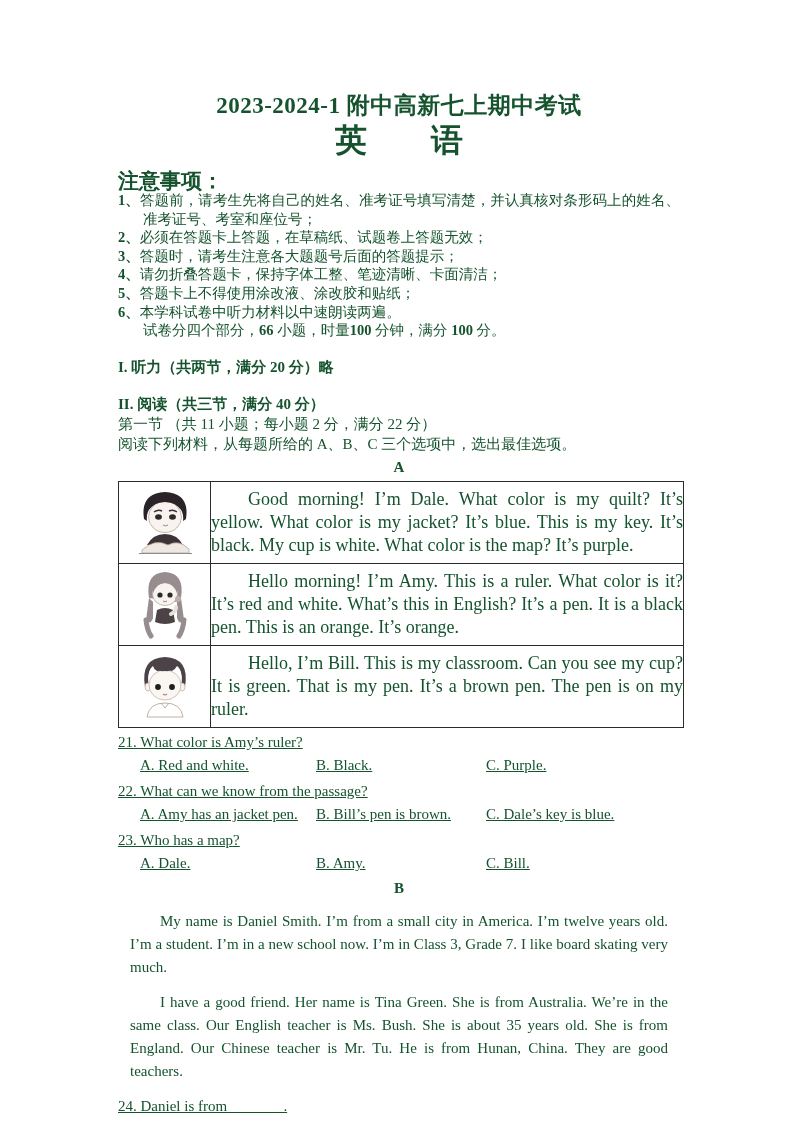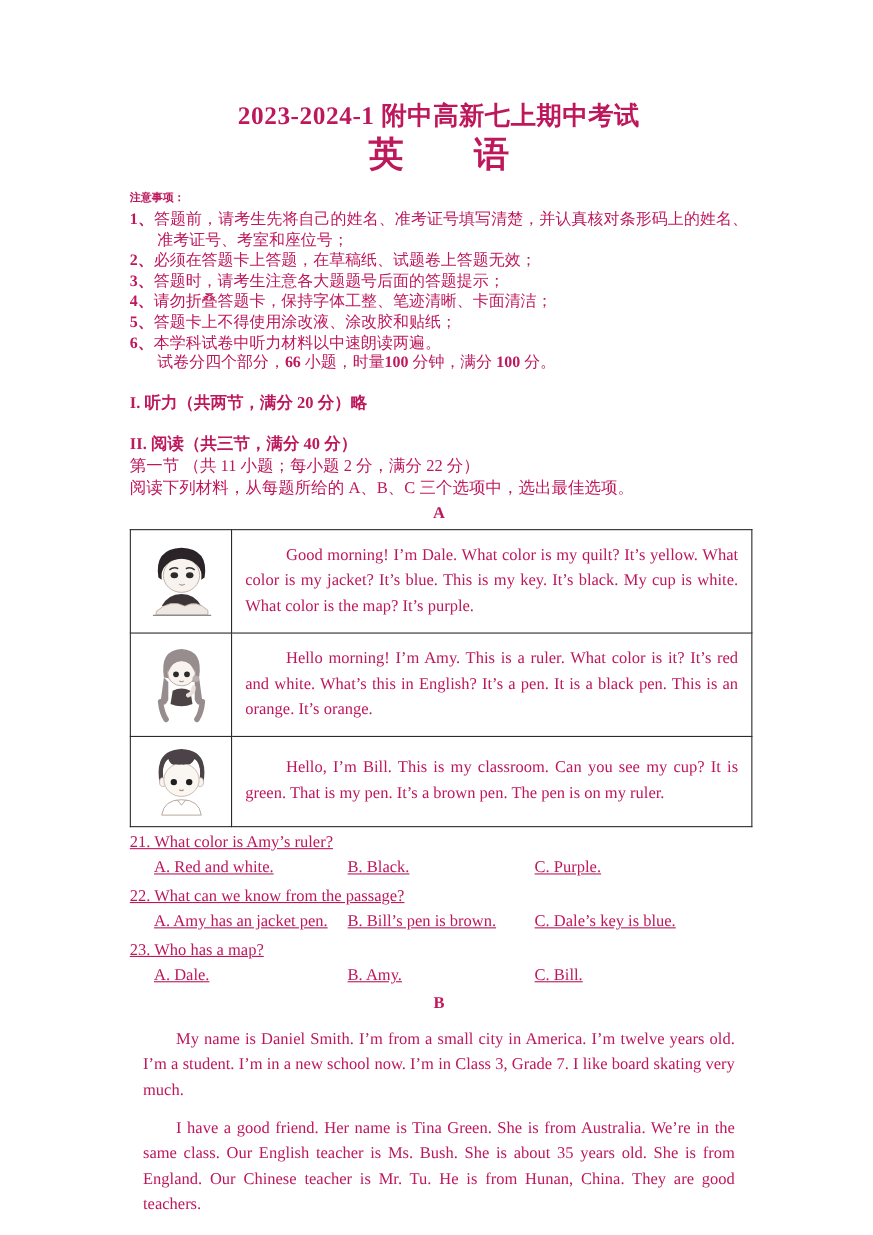--- a/index.html
+++ b/index.html
@@ -1,48 +1,48 @@
 <!DOCTYPE html>
 <html><head>
 <meta charset="utf-8">
 <style>
   html,body{margin:0;padding:0;background:#e8e8e8;}
   .page{
     width:794px;height:1123px;background:#ffffff;margin:0 auto;
-    position:relative;overflow:hidden;color:#be185d;
+    position:relative;overflow:hidden;color:#14532d;
     font-family:"Liberation Serif","DejaVu Serif",serif;
   }
   .content{position:absolute;left:118px;top:0;width:562px;}
   .exam-title{
     margin-top:92px;text-align:center;font-weight:bold;
     font-size:23px;line-height:1.2;letter-spacing:.5px;white-space:nowrap;
   }
   .exam-subject{
     display:flex;justify-content:center;gap:64px;
     font-size:32px;font-weight:bold;line-height:1.15;margin-top:2px;
   }
   .notice{margin-top:6px;font-size:14.5px;line-height:18.6px;}
-  .notice-heading{font-weight:bold;font-size:10px;margin-top:14px;}
+  .notice-heading{font-weight:bold;font-size:21px;margin-top:14px;}
   .notice-item{padding-left:25px;text-indent:-25px;text-align:justify;}
   .notice-item .num{font-weight:bold;}
   .notice-summary{margin-left:25px;}
   .notice-summary .bnum{font-weight:bold;}
   .section-line{font-weight:bold;font-size:15px;line-height:19px;margin-top:18px;}
   .plain-line{font-size:15px;line-height:19px;margin-top:1px;}
   .part-label{text-align:center;font-weight:bold;font-size:15px;line-height:20px;margin-top:3px;}
   table.reading-table{
     border-collapse:collapse;width:566px;margin-top:4px;table-layout:fixed;
   }
   table.reading-table td{
     border:1.6px solid #2b2b2b;vertical-align:middle;padding:0;
   }
   td.avatar-cell{width:91px;text-align:center;height:81px;}
   td.text-cell{padding:4px 10px 4px 8px;}
   .cell-text{
-    font-size:15px;line-height:23px;text-indent:37px;text-align:justify;margin:12px;
+    font-size:18px;line-height:23px;text-indent:37px;text-align:justify;margin:0;
   }
   .qa{font-size:15px;line-height:23px;text-decoration:underline;}
   .q-line{margin-top:3px;}
   .opt-row{display:grid;grid-template-columns:176px 170px 1fr;margin-left:22px;}
   .para{margin:12px;text-indent:30px;text-align:justify;font-size:15px;line-height:23px;}
   .avatar-svg{display:inline-block;vertical-align:middle;}
 </style>
 </head>
 <body>
 

